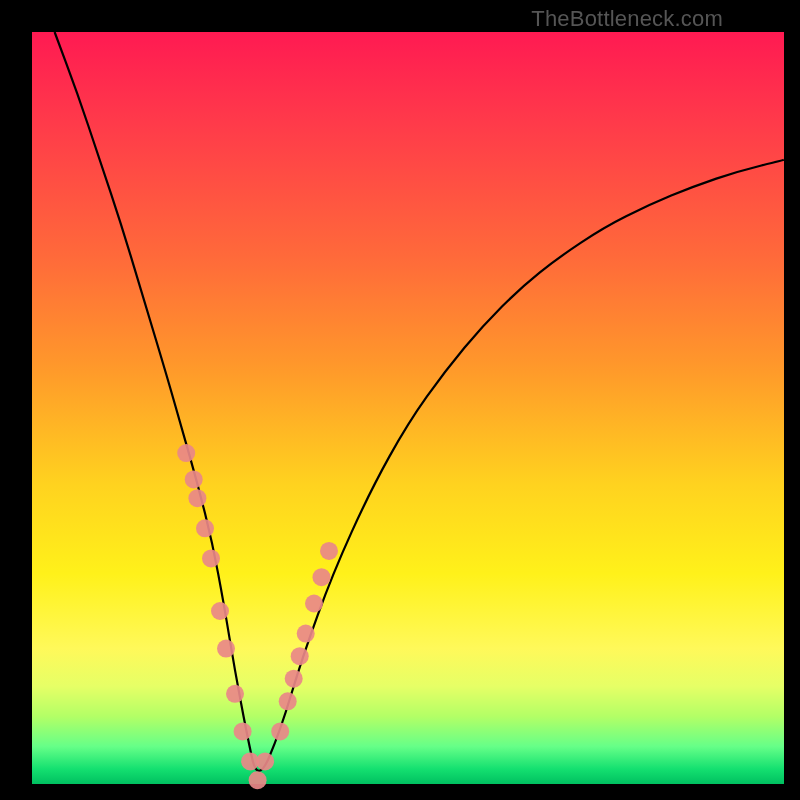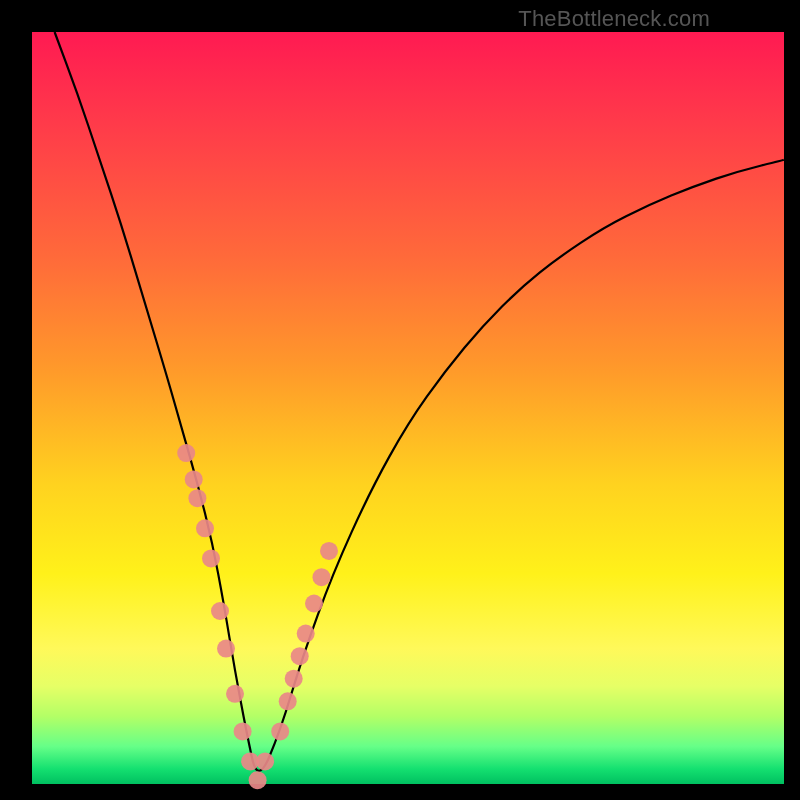--- a/index.html
+++ b/index.html
@@ -9,20 +9,21 @@
     height: 800px;
     overflow: hidden;
     background: #000;
     font-family: Arial, Helvetica, sans-serif;
   }
   .stage {
     position: relative;
     width: 724px;
     height: 800px;
     background: #000;
+    padding-left: 13px;
   }
   .plot-area {
     position: absolute;
     left: 32px;
     top: 32px;
     width: 752px;
     height: 752px;
     background: linear-gradient(
       to bottom,
       #ff1a52 0%,

